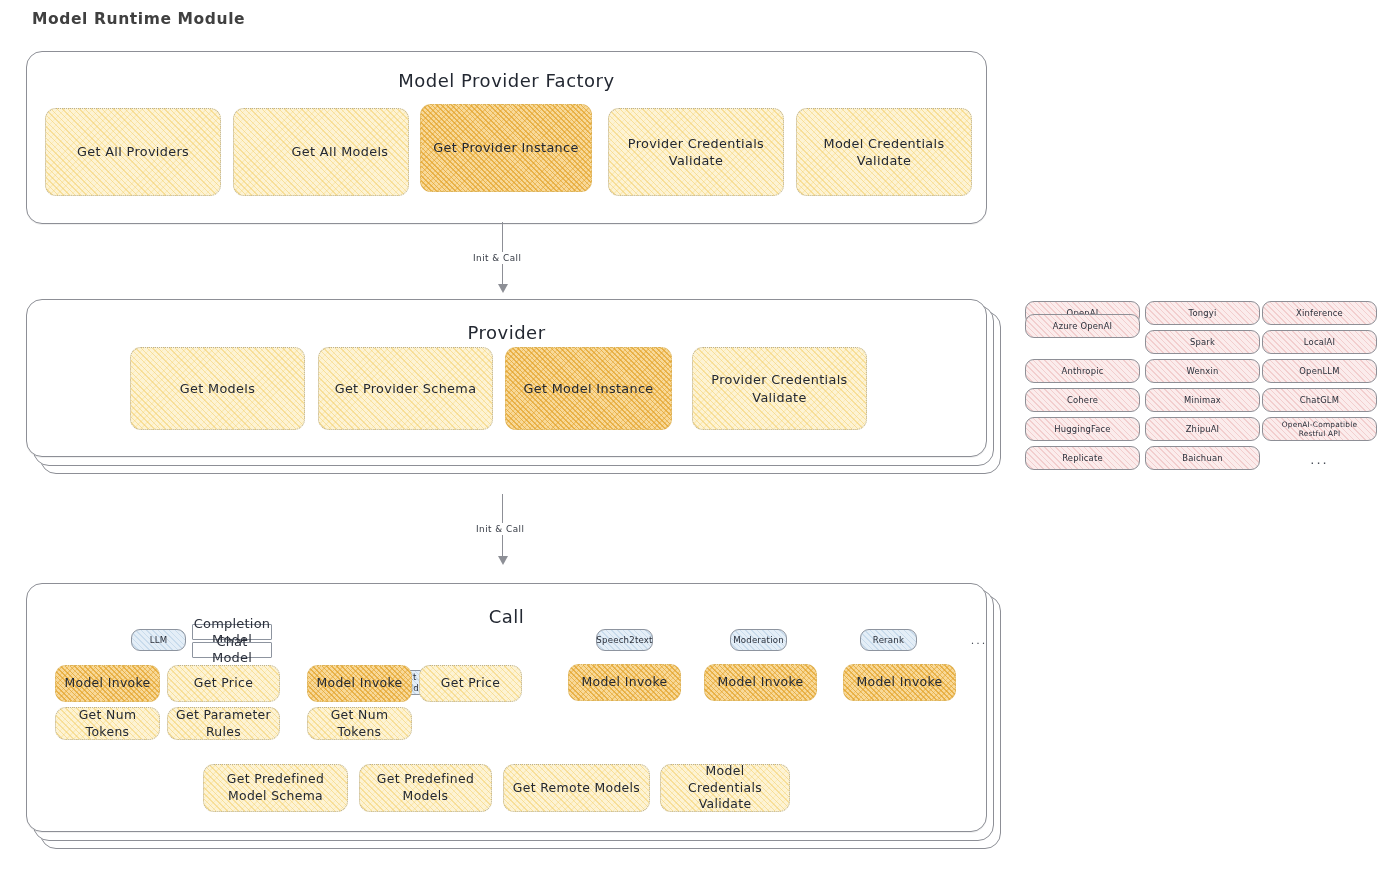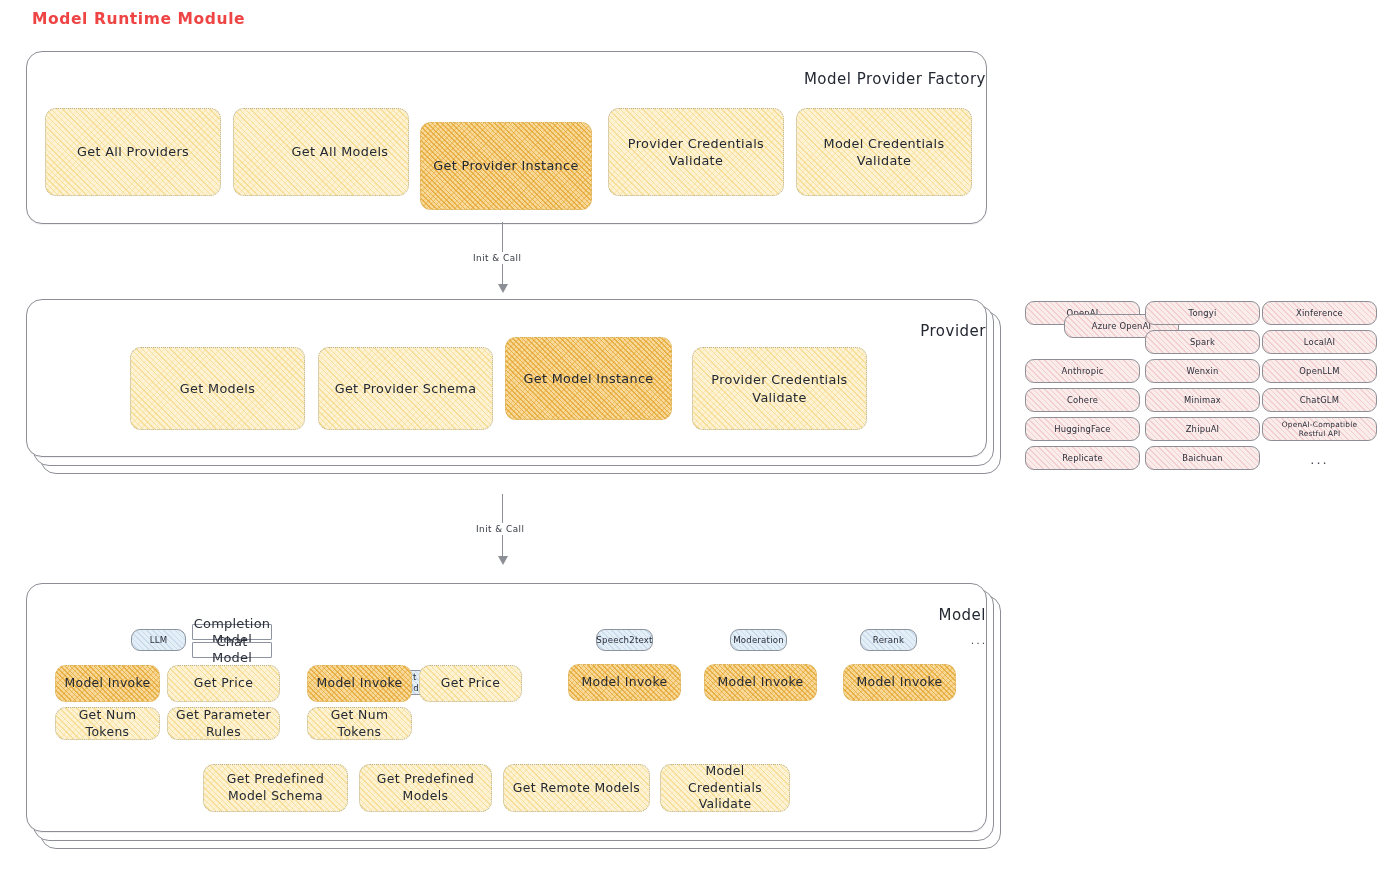--- a/index.html
+++ b/index.html
@@ -8,32 +8,32 @@
     font-family:"DejaVu Sans","Liberation Sans",sans-serif;
     color:#1f2430;overflow:hidden;position:relative;
   }
   .canvas{position:relative;width:1393px;height:880px;}
 
   
   .hand{font-family:"DejaVu Sans","Liberation Sans",sans-serif;letter-spacing:.4px;}
 
   .page-title{
     position:absolute;left:32px;top:10px;font-size:15.5px;font-weight:600;
-    color:#ef4444;letter-spacing:.6px;
+    color:#404040;letter-spacing:.6px;
   }
 
   
   .panel{
     position:absolute;background:#fff;border:1.3px solid #8d8f96;
     border-radius:16px;
     box-shadow:0 1px 0 rgba(0,0,0,.06);
   }
   .panel .ptitle{
-    position:absolute;left:0;right:0;text-align:right;
-    font-size:15px;color:#232832;letter-spacing:.5px;
+    position:absolute;left:0;right:0;text-align:center;
+    font-size:18px;color:#232832;letter-spacing:.5px;
   }
   
   .deck{
     position:absolute;border:1.3px solid #8d8f96;border-radius:16px;
     background:#fff;
   }
 
   
   .node{
     position:absolute;border-radius:11px;
@@ -100,43 +100,43 @@
 
 <div class="canvas">
 
   <div class="page-title hand">Model Runtime Module</div>
 
   <div class="panel" style="left:26px;top:51px;width:959px;height:171px;">
     <div class="ptitle hand" style="top:18px;">Model Provider Factory</div>
 
     <div class="node" style="left:18px;top:56px;width:176px;height:88px;">Get All Providers</div>
     <div class="node" style="left:206px;top:56px;width:176px;height:88px;padding-left:44px;">Get All Models</div>
-    <div class="node hi" style="left:393px;top:70px;width:172px;height:88px;">Get Provider Instance</div>
+    <div class="node hi" style="left:393px;top:52px;width:172px;height:88px;">Get Provider Instance</div>
     <div class="node" style="left:581px;top:56px;width:176px;height:88px;">Provider Credentials Validate</div>
     <div class="node" style="left:769px;top:56px;width:176px;height:88px;">Model Credentials Validate</div>
   </div>
 
   <div class="arrow-line" style="left:502px;top:222px;height:66px;"></div>
   <div class="arrow-head" style="left:498px;top:284px;"></div>
   <div class="arrow-label hand" style="left:469px;top:252px;">Init &amp; Call</div>
 
   <div class="deck" style="left:40px;top:311px;width:959px;height:161px;"></div>
   <div class="deck" style="left:33px;top:305px;width:959px;height:159px;"></div>
 
   <div class="panel" style="left:26px;top:299px;width:959px;height:156px;">
     <div class="ptitle hand" style="top:22px;">Provider</div>
 
     <div class="node" style="left:103px;top:47px;width:175px;height:83px;">Get Models</div>
     <div class="node" style="left:291px;top:47px;width:175px;height:83px;">Get Provider Schema</div>
-    <div class="node hi" style="left:478px;top:37px;width:167px;height:83px;">Get Model Instance</div>
+    <div class="node hi" style="left:478px;top:47px;width:167px;height:83px;">Get Model Instance</div>
     <div class="node" style="left:665px;top:47px;width:175px;height:83px;">Provider Credentials Validate</div>
   </div>
 
   <div class="pchip" style="left:1025px;top:301px;width:115px;height:24px;">OpenAI</div>
-  <div class="pchip" style="left:1025px;top:314px;width:115px;height:24px;margin-left:39px;">Azure OpenAI</div>
+  <div class="pchip" style="left:1025px;top:314px;width:115px;height:24px;">Azure OpenAI</div>
   <div class="pchip" style="left:1025px;top:359px;width:115px;height:24px;">Anthropic</div>
   <div class="pchip" style="left:1025px;top:388px;width:115px;height:24px;">Cohere</div>
   <div class="pchip" style="left:1025px;top:417px;width:115px;height:24px;">HuggingFace</div>
   <div class="pchip" style="left:1025px;top:446px;width:115px;height:24px;">Replicate</div>
 
   <div class="pchip" style="left:1145px;top:301px;width:115px;height:24px;">Tongyi</div>
   <div class="pchip" style="left:1145px;top:330px;width:115px;height:24px;">Spark</div>
   <div class="pchip" style="left:1145px;top:359px;width:115px;height:24px;">Wenxin</div>
   <div class="pchip" style="left:1145px;top:388px;width:115px;height:24px;">Minimax</div>
   <div class="pchip" style="left:1145px;top:417px;width:115px;height:24px;">ZhipuAI</div>
@@ -150,21 +150,21 @@
   <div class="ellipsis" style="left:1262px;top:450px;width:115px;height:18px;">...</div>
 
   <div class="arrow-line" style="left:502px;top:494px;height:66px;"></div>
   <div class="arrow-head" style="left:498px;top:556px;"></div>
   <div class="arrow-label hand" style="left:472px;top:523px;">Init &amp; Call</div>
 
   <div class="deck" style="left:40px;top:595px;width:959px;height:252px;"></div>
   <div class="deck" style="left:33px;top:589px;width:959px;height:250px;"></div>
 
   <div class="panel" style="left:26px;top:583px;width:959px;height:247px;">
-    <div class="ptitle hand" style="top:22px;">Model</div>
+    <div class="ptitle hand" style="top:22px;">Call</div>
 
     <div class="chip" style="left:104px;top:45px;width:55px;height:22px;">LLM</div>
     <div class="chip plain" style="left:165px;top:40px;width:80px;height:16px;">Completion Model</div>
     <div class="chip plain" style="left:165px;top:58px;width:80px;height:16px;">Chat Model</div>
 
     <div class="node hi sm" style="left:28px;top:81px;width:105px;height:37px;">Model Invoke</div>
     <div class="node sm" style="left:140px;top:81px;width:113px;height:37px;">Get Price</div>
     <div class="node sm" style="left:28px;top:123px;width:105px;height:33px;">Get Num Tokens</div>
     <div class="node sm" style="left:140px;top:123px;width:113px;height:33px;">Get Parameter Rules</div>
 

